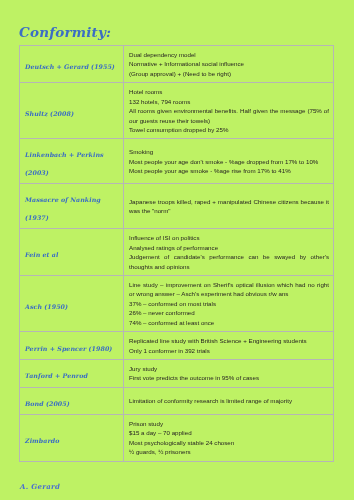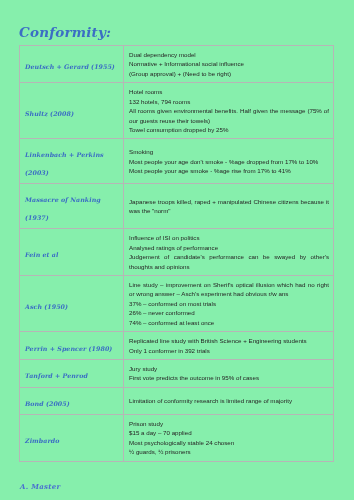--- a/index.html
+++ b/index.html
@@ -11,21 +11,21 @@
     width: 354px;
     height: 500px;
     overflow: hidden;
     font-family: "Liberation Sans", sans-serif;
     -webkit-font-smoothing: antialiased;
   }
   .page {
     position: relative;
     width: 354px;
     height: 500px;
-    background: #86efac;
+    background: #bef264;
     box-sizing: border-box;
     padding: 0;
     text-decoration: underline;
   }
   .doc-title {
     position: absolute;
     left: 19px;
     top: 24px;
     font-family: "DejaVu Serif", serif;
     font-style: italic;
@@ -194,15 +194,15 @@
               <span class="line">Prison study</span>
               <span class="line">$15 a day – 70 applied</span>
               <span class="line">Most psychologically stable 24 chosen</span>
               <span class="line">½ guards, ½ prisoners</span>
             </div>
           </td>
         </tr>
       </tbody>
   </table>
 
-  <div class="signature">A. Master</div>
+  <div class="signature">A. Gerard</div>
 
 </div>
 
 </body></html>

